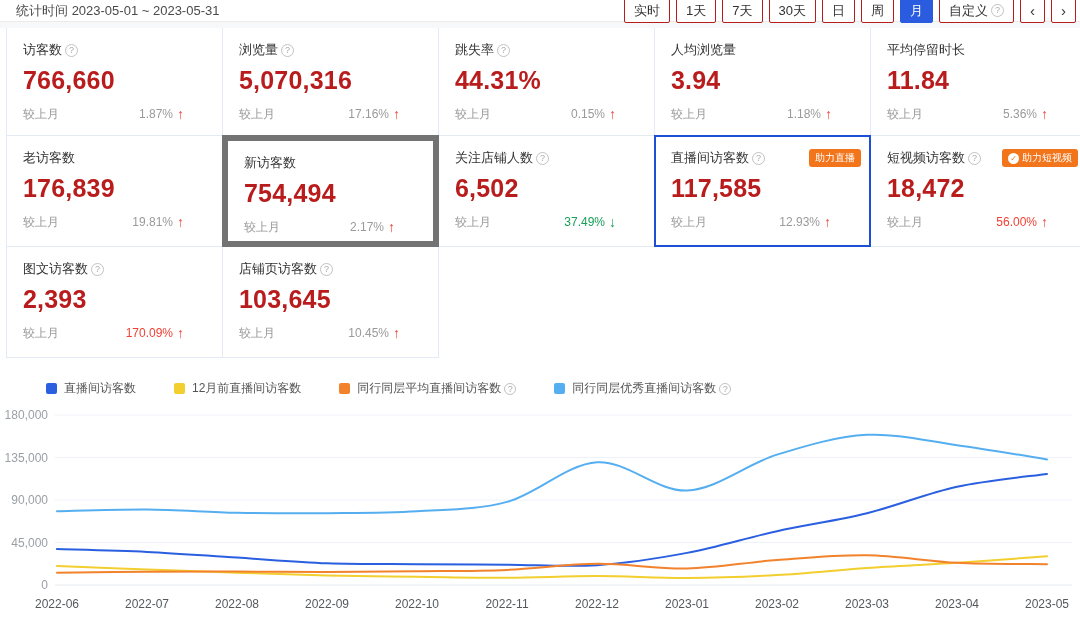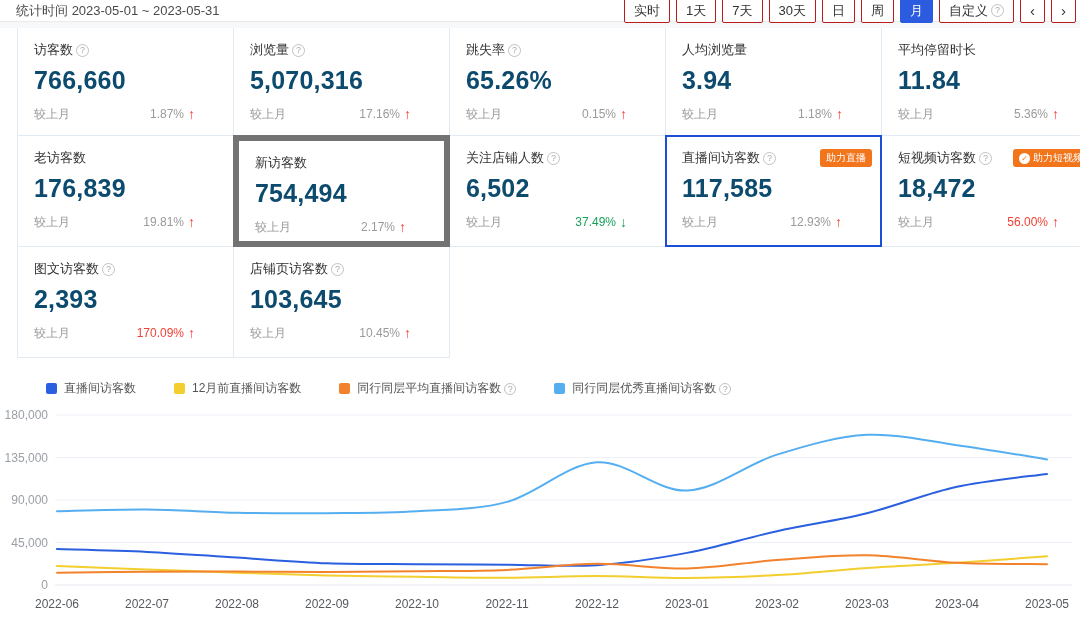--- a/index.html
+++ b/index.html
@@ -14,40 +14,40 @@
   .btn-group { display:flex; align-items:center; overflow:hidden; flex:none; }
   .tb-btn { height:25px; line-height:23px; border:1px solid #b91c1c; background:#fff;
     color:#333; font-size:13px; padding:0 9px; margin-left:6px; border-radius:2px;
     display:flex; align-items:center; white-space:nowrap; cursor:pointer; flex:none; }
   .tb-btn.active { background:var(--accent); border-color:var(--accent); color:#fff; }
   .chevron-left-g::before { content:"‹"; font-size:15px; }
   .chevron-right-g::before { content:"›"; font-size:15px; }
   .band { height:6px; background:#f7f8f9; }
 
   
-  .cards { padding-left:18px; display:grid; grid-template-columns:repeat(5,216px);
+  .cards { padding-left:7px; display:grid; grid-template-columns:repeat(5,216px);
     grid-template-rows:108px 111px 111px; width:1080px; overflow:hidden; }
   .card { position:relative; border:1px solid #e2eaf4; background:#fff;
     margin:-1px 0 0 -1px; padding:13px 0 0 16px; cursor:pointer; }
   .card.hl-light { border:6px solid #737373; z-index:1; }
   .card.hl-strong { border:2px solid #1a4fd6; z-index:2; padding:12px 0 0 15px; }
   .card-title-row { display:flex; align-items:center; height:18px; }
   .card-title { font-size:13px; color:#333; }
   .help-icon { display:inline-block; width:13px; height:13px; border:1px solid #c2c2c2;
     border-radius:50%; color:#aaa; font-size:9px; line-height:11px; text-align:center;
     margin-left:3px; flex:none; cursor:pointer; }
   .help-icon::before { content:"?"; }
   .badge { margin-left:auto; margin-right:8px; background:var(--badge); color:#fff;
     font-size:10px; line-height:18px; height:18px; padding:0 6px; border-radius:3px;
     display:flex; align-items:center; white-space:nowrap; }
   .badge-medal-icon { display:inline-block; width:11px; height:11px; background:#fff;
     border-radius:50%; color:var(--badge); font-size:8px; line-height:11px;
     text-align:center; margin-right:3px; }
   .badge-medal-icon::before { content:"✓"; font-weight:bold; }
-  .card-value { font-size:25px; font-weight:700; color:#0c4a6e; margin-top:7px;
+  .card-value { font-size:25px; font-weight:700; color:#b91c1c; margin-top:7px;
     letter-spacing:.2px; }
   .card-delta-row { display:flex; align-items:flex-start; margin-top:11px; font-size:12px; }
   .cmp-label { color:#9a9a9a; }
   .delta { margin-left:auto; margin-right:38px; display:flex; align-items:center; gap:4px; }
   .delta-gray { color:#9a9a9a; } .delta-red { color:var(--up); } .delta-green { color:var(--down); }
   .arrow-up { color:var(--up); font-weight:bold; font-size:14px; }
   .arrow-up::before { content:"↑"; }
   .arrow-down { color:var(--down); font-weight:bold; font-size:14px; }
   .arrow-down::before { content:"↓"; }
 
@@ -109,21 +109,21 @@
           <span>17.16%</span>
           <span class="arrow-up"></span>
         </span>
       </div>
     </div>
     <div class="card">
       <div class="card-title-row">
         <span class="card-title">跳失率</span>
         <span class="help-icon"></span>
       </div>
-      <div class="card-value">65.26%</div>
+      <div class="card-value">44.31%</div>
       <div class="card-delta-row">
         <span class="cmp-label">较上月</span>
         <span class="delta delta-gray">
           <span>0.15%</span>
           <span class="arrow-up"></span>
         </span>
       </div>
     </div>
     <div class="card">
       <div class="card-title-row">

